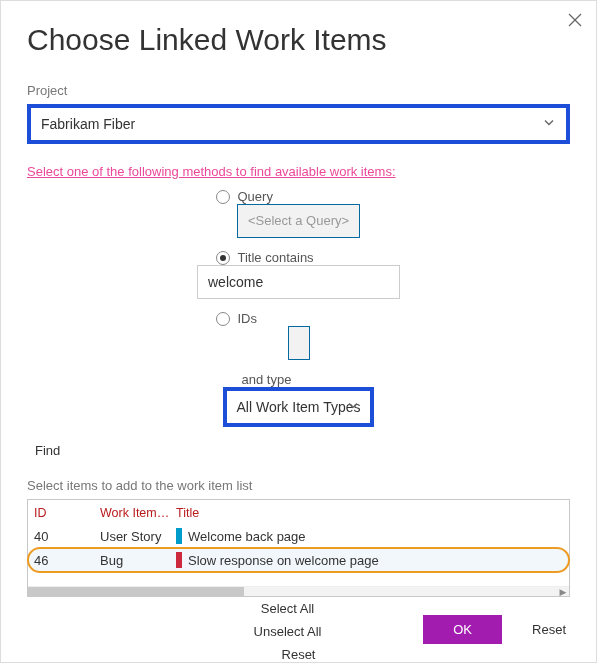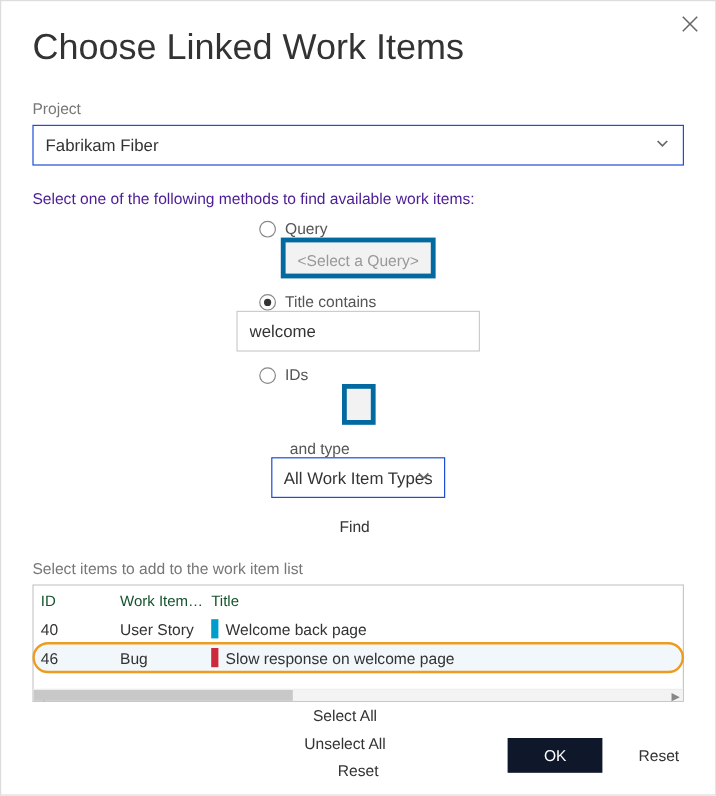--- a/index.html
+++ b/index.html
@@ -1,57 +1,57 @@
 <!DOCTYPE html>
 <html><head>
 <meta charset="utf-8">
 <style>
   * { box-sizing: border-box; font-family: "Segoe UI", Arial, sans-serif; }
   body { margin: 0; padding: 0; background: #fff; width: 597px; height: 663px; position: relative; border: 1px solid #ddd; }
   .close { position: absolute; top: 12px; right: 14px; font-size: 16px; color: #666; cursor: pointer; }
   .dlg { padding: 22px 26px 18px 26px; }
   h1 { font-size: 30px; font-weight: 400; color: #333; margin: 0 0 26px 0; }
   .label { font-size: 13px; color: #777; margin-bottom: 6px; }
-  .select-box { width: 100%; border: 1px solid #1d4ed8; padding: 8px 10px; font-size: 14px; color: #333; position: relative; cursor: pointer; background: #fff; }
+  .select-box { width: 100%; border: 4px solid #1d4ed8; padding: 8px 10px; font-size: 14px; color: #333; position: relative; cursor: pointer; background: #fff; }
   .select-box .chev { position: absolute; right: 10px; top: 50%; transform: translateY(-50%); pointer-events:none; }
   .chev svg { width: 14px; height: 14px; stroke: #666; }
-  .instr { font-size: 13px; color: #4c1d95; margin: 20px 0 10px 0; }
+  .instr { font-size: 13px; color: #ec4899; margin: 20px 0 10px 0; text-decoration: underline; }
   .method-row { display: flex; align-items: center; margin-bottom: 12px; flex-direction: column; }
   .radio-col { width: 170px; display: flex; align-items: center; gap: 8px; padding-left: 2px; }
   .radio { width: 14px; height: 14px; border: 1px solid #888; border-radius: 50%; display:inline-flex; align-items:center; justify-content:center; cursor:pointer; flex-shrink:0; }
   .radio.selected::after { content:""; width:6px; height:6px; background:#333; border-radius:50%; }
   .radio-label { font-size: 13px; color: #555; }
   .indent-label { font-size: 13px; color: #555; padding-left: 26px; }
   .field { flex: 1; }
-  .disabled-box { border: 4px solid #0369a1; background: #f2f2f2; height: 34px; padding: 8px 10px; font-size: 13px; color: #999; }
+  .disabled-box { border: 1px solid #0369a1; background: #f2f2f2; height: 34px; padding: 8px 10px; font-size: 13px; color: #999; }
   .input-box { width: 100%; border: 1px solid #ccc; padding: 8px 10px; font-size: 14px; color: #333; }
-  .find-row { text-align: center; margin: 6px 6px 16px 0; }
+  .find-row { text-align: left; margin: 6px 6px 16px 0; }
   .find-btn { display: inline-block; font-size: 13px; color: #333; padding: 4px 8px; cursor:pointer; }
   .table-wrap { border: 1px solid #c8c8c8; }
   .thead, .trow { display: flex; align-items: center; }
-  .thead { font-size: 12.5px; color: #14532d; padding: 6px 4px 4px 4px; }
+  .thead { font-size: 12.5px; color: #b91c1c; padding: 6px 4px 4px 4px; }
   .col-id { width: 68px; padding-left: 2px; }
   .col-type { width: 76px; }
   .col-title { flex: 1; display:flex; align-items:center; gap:6px; }
   .trow { font-size: 13px; color: #333; padding: 4px 4px; align-items: center; }
   .trow.sel { background: #f2f7fb; }
   .trow.hl { outline: 2px solid #ec9b23; border-radius: 12px; outline-offset: -1px; }
   .colorbar { width: 6px; height: 16px; display:inline-block; }
   .cb-blue { background: #009ccc; }
   .cb-red { background: #cc293d; }
   .scroll { height: 10px; background: #f3f3f3; position:relative; border-top:1px solid #eee; }
   .scroll .thumb { position:absolute; left:0; top:0; height:100%; width:40%; background:#c8c8c8; }
   .scroll .arrL, .scroll .arrR { position:absolute; top:0; height:100%; width:12px; display:flex; align-items:center; justify-content:center; color:#888; font-size:9px; }
   .scroll .arrL{left:0;} .scroll .arrR{right:0;}
   .count { font-size: 12px; color: #666; margin: 6px 0 14px 0; }
   .sel-row { display:flex; align-items:center;flex-direction:column; }
   .text-btn { font-size: 13px; color: #333; cursor:pointer; padding: 4px 6px; margin-right: 22px; }
   .spacer { flex:1; }
   .footer { position:absolute; bottom:18px; right:24px; display:flex; align-items:center; gap:24px; }
-  .btn-ok { background:#0f172a; color:#fff; font-size:13px; padding:7px 30px; border:none; cursor:pointer; }
+  .btn-ok { background:#a21caf; color:#fff; font-size:13px; padding:7px 30px; border:none; cursor:pointer; }
   .btn-cancel { font-size:13px; color:#333; cursor:pointer; background:none; border:none; }
 </style>
 </head>
 <body>
 
 <div class="close">
   <svg width="14" height="14" viewBox="0 0 14 14">
       <line x1="1" y1="1" x2="13" y2="13" stroke="#666" stroke-width="1.3"></line>
       <line x1="13" y1="1" x2="1" y2="13" stroke="#666" stroke-width="1.3"></line>
     </svg>

